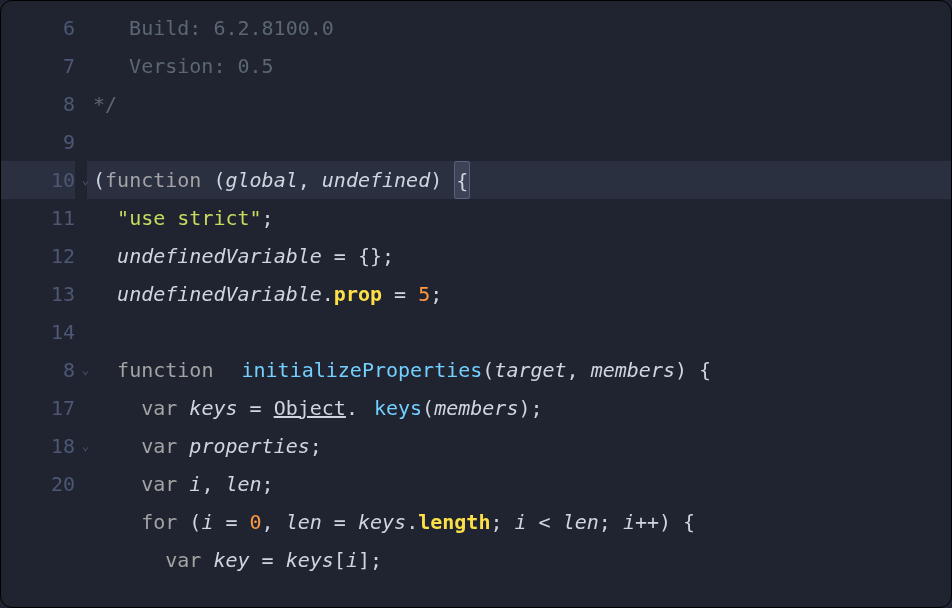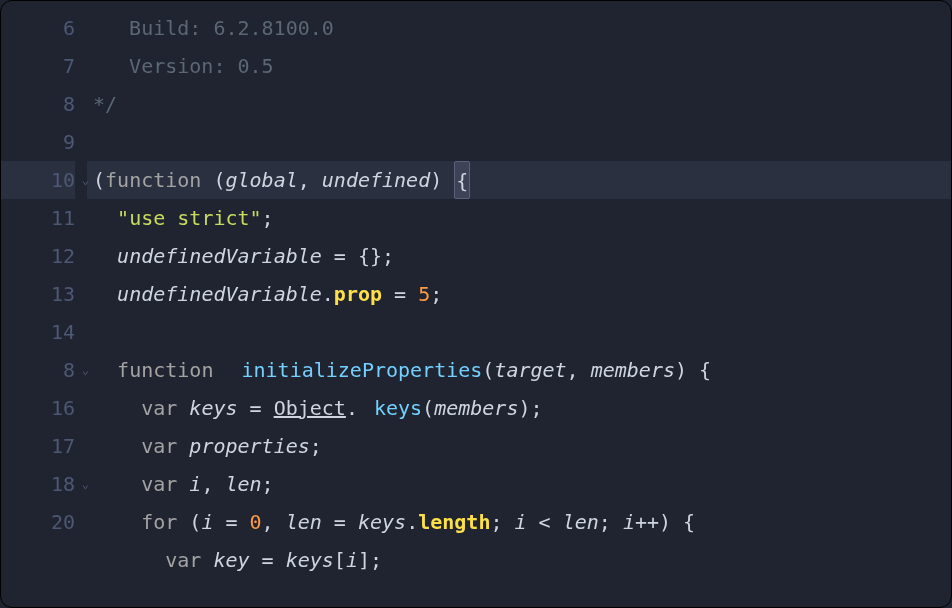--- a/index.html
+++ b/index.html
@@ -105,23 +105,20 @@
         <span>13</span>
       </div>
       <div class="line-number">
         <span>14</span>
       </div>
       <div class="line-number">
         <span>8</span>
         <span class="fold-arrow">⌄</span>
       </div>
       <div class="line-number">
-        <span>16</span>
-      </div>
-      <div class="line-number">
         <span>17</span>
       </div>
       <div class="line-number">
         <span>18</span>
         <span class="fold-arrow">⌄</span>
       </div>
       <div class="line-number">
         <span>20</span>
       </div>
     </div>

